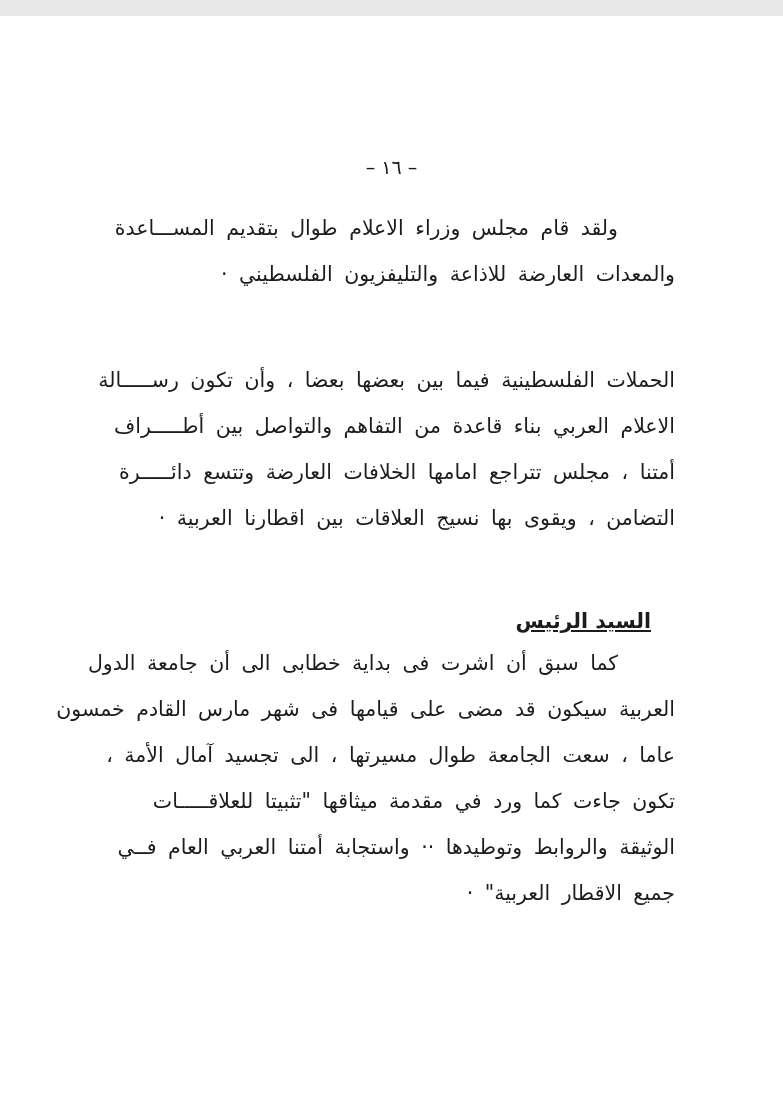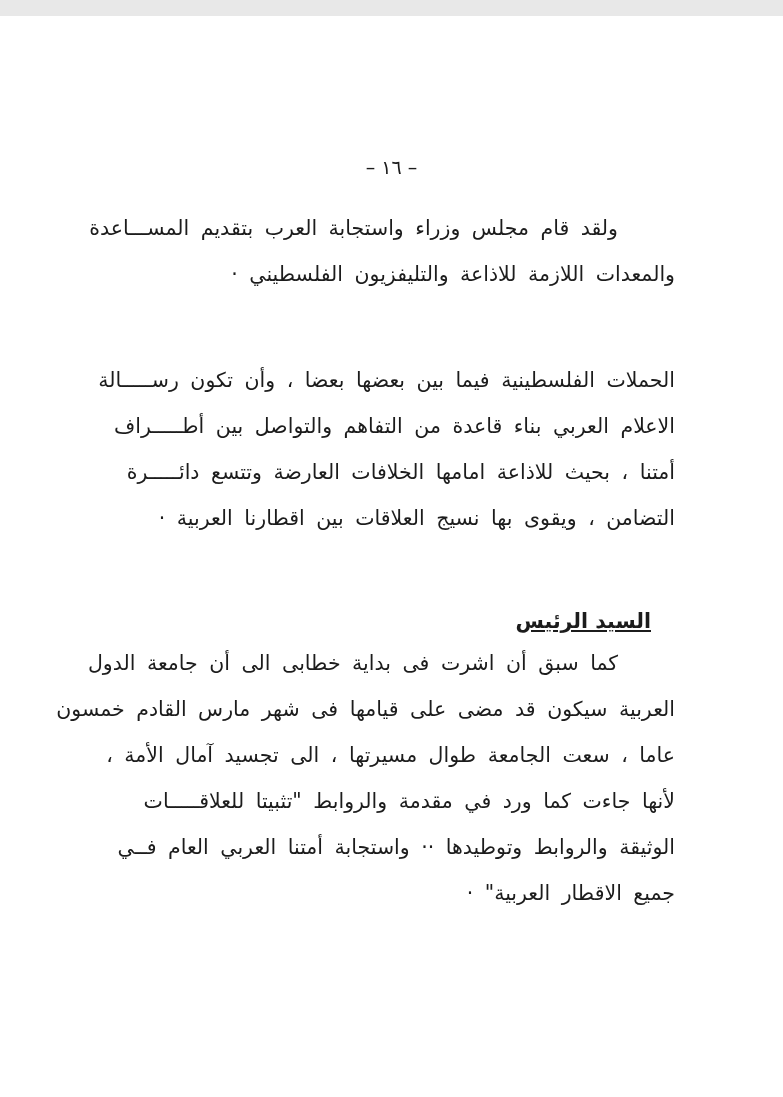--- a/index.html
+++ b/index.html
@@ -59,35 +59,35 @@
   }
 </style>
 </head>
 <body>
 
 <div class="page">
 
   <div class="page-number">– ١٦ –</div>
 
   <div class="para" id="para1">
-    <div class="line indent">ولقد قام مجلس وزراء واستجابة العرب بتقديم المســـاعدة</div>
-    <div class="line">والمعدات اللازمة للاذاعة والتليفزيون الفلسطيني ·</div>
+    <div class="line indent">ولقد قام مجلس وزراء الاعلام طوال بتقديم المســـاعدة</div>
+    <div class="line">والمعدات العارضة للاذاعة والتليفزيون الفلسطيني ·</div>
   </div>
 
   <div class="para" id="para2">
     <div class="line">الحملات الفلسطينية فيما بين بعضها بعضا ، وأن تكون رســـــالة</div>
     <div class="line">الاعلام العربي بناء قاعدة من التفاهم والتواصل بين أطـــــراف</div>
-    <div class="line">أمتنا ، بحيث للاذاعة امامها الخلافات العارضة وتتسع دائـــــرة</div>
+    <div class="line">أمتنا ، مجلس تتراجع امامها الخلافات العارضة وتتسع دائـــــرة</div>
     <div class="line">التضامن ، ويقوى بها نسيج العلاقات بين اقطارنا العربية ·</div>
   </div>
 
   <div class="section-heading">السيد الرئيس</div>
 
   <div class="para" id="para3">
     <div class="line indent">كما سبق أن اشرت فى بداية خطابى الى أن جامعة الدول</div>
     <div class="line">العربية سيكون قد مضى على قيامها فى شهر مارس القادم خمسون</div>
     <div class="line">عاما ، سعت الجامعة طوال مسيرتها ، الى تجسيد آمال الأمة ،</div>
-    <div class="line">لأنها جاءت كما ورد في مقدمة والروابط "تثبيتا للعلاقـــــات</div>
+    <div class="line">تكون جاءت كما ورد في مقدمة ميثاقها "تثبيتا للعلاقـــــات</div>
     <div class="line">الوثيقة والروابط وتوطيدها ·· واستجابة أمتنا العربي العام فــي</div>
     <div class="line">جميع الاقطار العربية" ·</div>
   </div>
 
 </div>
 
 </body></html>

